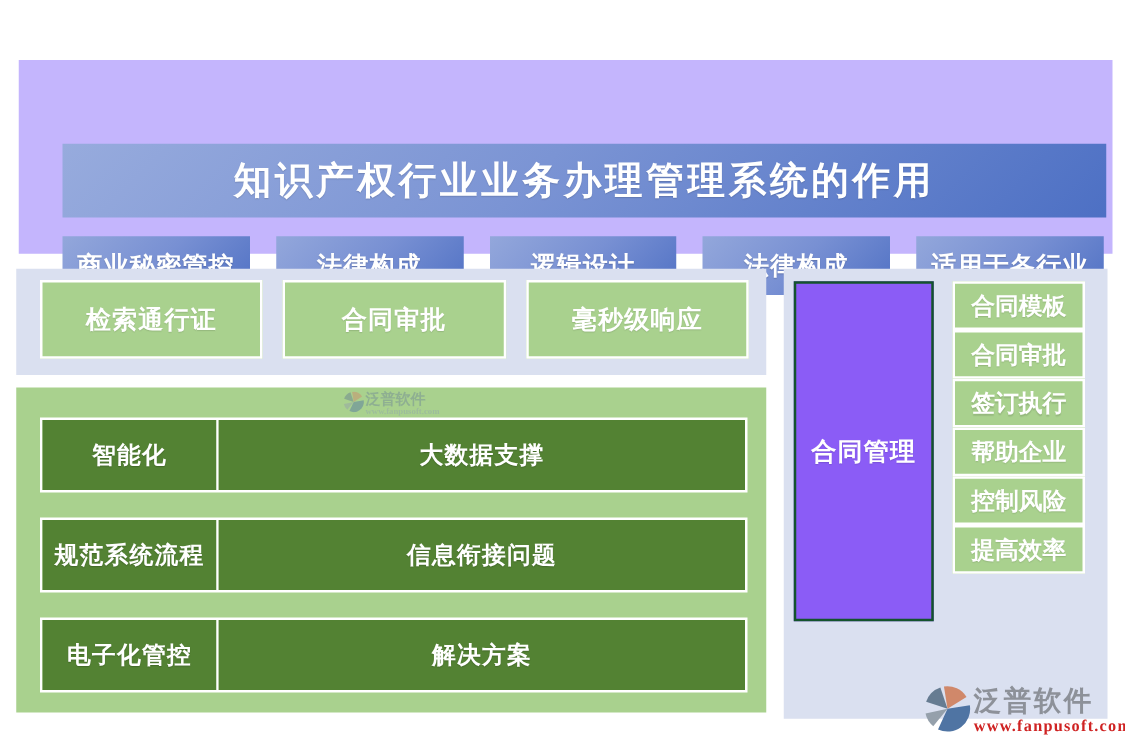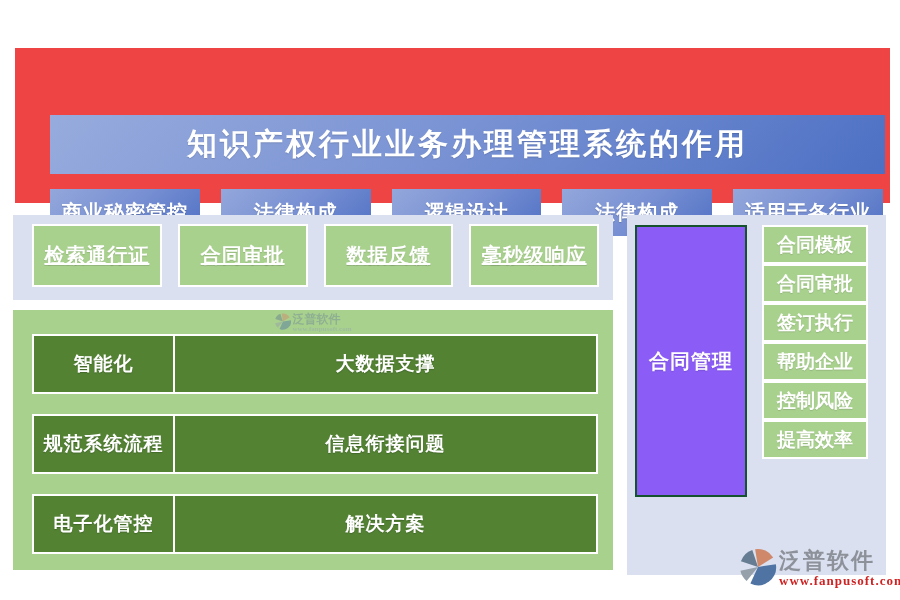--- a/index.html
+++ b/index.html
@@ -5,21 +5,21 @@
   * { margin:0; padding:0; box-sizing:border-box; }
   html,body { background:#ffffff; }
   body { font-family:"Liberation Serif","DejaVu Serif",serif; }
   .stage {
     position:relative; width:900px; height:600px;
     background:#ffffff; overflow:hidden;
   }
   
   .band {
     position:absolute; left:15px; top:48px; width:875px; height:155px;
-    background:#ef4444;
+    background:#c4b5fd;
   }
   .title-banner {
     position:absolute; left:35px; top:67px; width:835px; height:59px;
     background:linear-gradient(135deg,#97abdd 0%, #7b94d4 45%, #4d70c4 100%);
     color:#ffffff; font-size:30px; font-weight:bold; letter-spacing:3px;
     display:flex; align-items:center; justify-content:center;
     text-shadow:0 1px 1px rgba(0,0,0,.15);
   }
   .top-row {
     position:absolute; left:35px; top:141px; width:833px; height:47px;
@@ -35,21 +35,20 @@
   .feature-panel {
     position:absolute; left:13px; top:215px; width:600px; height:85px;
     background:#dae0f0; display:flex; gap:16px;
     padding:9px 14px 13px 19px;
   }
   .feature-chip {
     flex:1; background:#a9d18e; border:2px solid #ffffff;
     color:#ffffff; font-size:20px; font-weight:bold; letter-spacing:1px;
     display:flex; align-items:center; justify-content:center;
     text-shadow:0 1px 1px rgba(0,0,0,.12);
-    text-decoration:underline;
   }
   
   .matrix-panel {
     position:absolute; left:13px; top:310px; width:600px; height:260px;
     background:#a9d18e;
   }
   .matrix-row {
     position:absolute; left:19px; width:566px; height:60px;
     display:flex; border:2px solid #ffffff;
   }
@@ -128,21 +127,20 @@
       <div class="top-pill">法律构成</div>
       <div class="top-pill">逻辑设计</div>
       <div class="top-pill">法律构成</div>
       <div class="top-pill">适用于各行业</div>
     </div>
   </div>
 
   <div class="feature-panel">
     <div class="feature-chip">检索通行证</div>
     <div class="feature-chip">合同审批</div>
-    <div class="feature-chip">数据反馈</div>
     <div class="feature-chip">毫秒级响应</div>
   </div>
 
   <div class="matrix-panel">
 
     <div class="watermark">
       <svg viewBox="0 0 40 40" aria-hidden="true">
         <path d="M20,20 L2,14 A19,19 0 0 1 14,2 Z" fill="#667c92"></path>
         <path d="M20,20 L17,1.2 A19,19 0 0 1 36,10 Z" fill="#d0886a"></path>
         <path d="M20,20 L38.8,17 A19,19 0 0 1 12,37.4 Z" fill="#4f74a3"></path>

